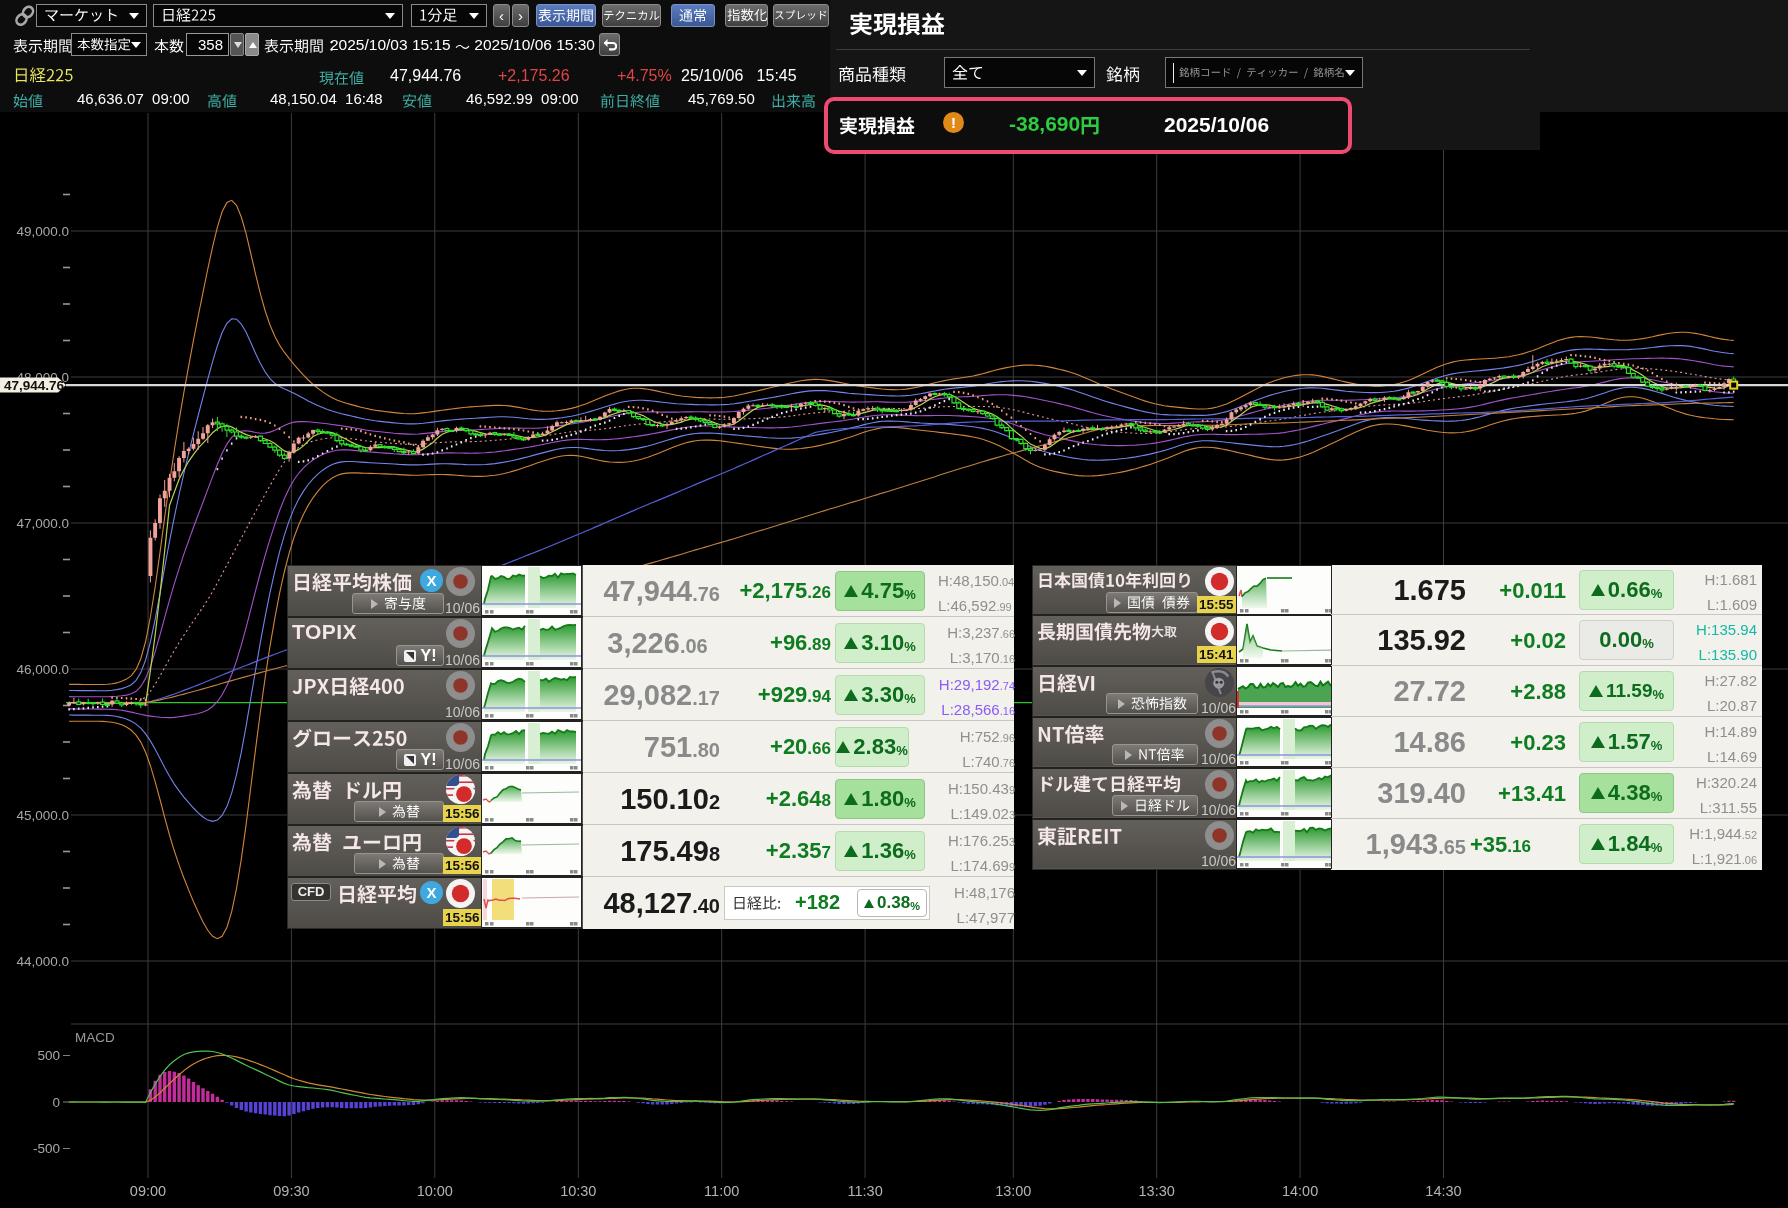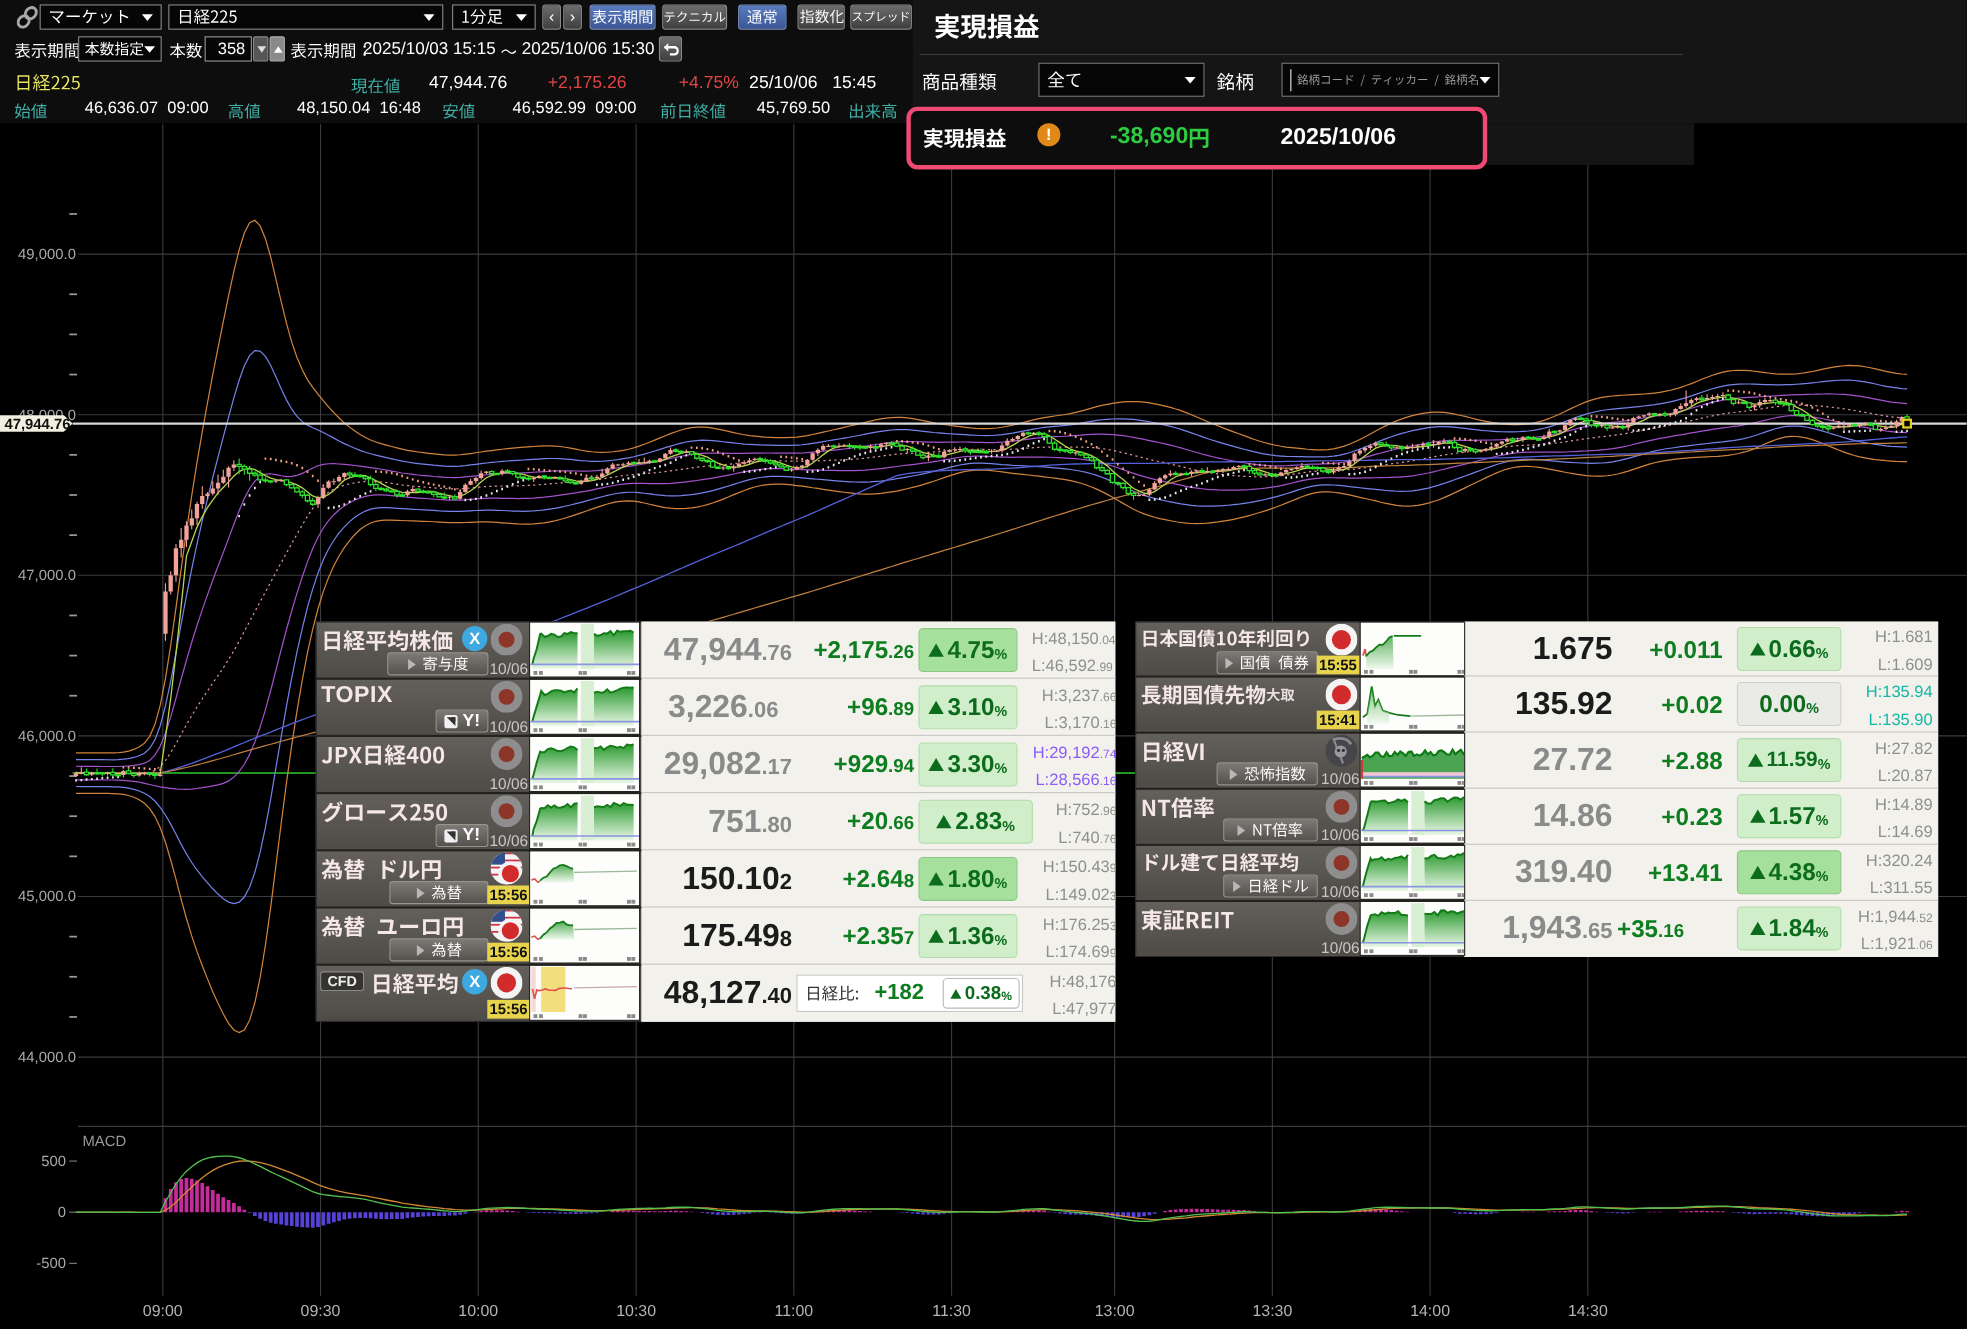--- a/index.html
+++ b/index.html
@@ -418,21 +418,21 @@
         <rect x="8" y="44" width="3.5" height="3.5"></rect>
         <rect x="44" y="44" width="3.5" height="3.5"></rect>
         <rect x="48" y="44" width="3.5" height="3.5"></rect>
         <rect x="88" y="44" width="3.5" height="3.5"></rect>
         <rect x="92" y="44" width="3.5" height="3.5"></rect>
       </g>
     </svg>
   </div>
 <div class="abs" style="position:absolute;left:595px;top:731px;width:125px;;text-align:right"><span style="color:#8a8a8a;font-size:29px;font-weight:bold">751<span style="font-size:20px">.80</span></span></div>
 <div class="abs" style="position:absolute;left:731px;top:734px;width:100px;;text-align:right;color:#0e7d20;font-size:22px;font-weight:bold">+20<span style="font-size:17px">.66</span></div>
-<div class="abs badge" style="position:absolute;left:835px;top:727px;width:104px;height:40px;;background:#cfeec9;border:1px solid #b2dcaa;font-size:22px"><span class="tri"></span>2.83<span style="font-size:13px;margin-top:6px">%</span></div>
+<div class="abs badge" style="position:absolute;left:835px;top:727px;width:74px;height:40px;;background:#cfeec9;border:1px solid #b2dcaa;font-size:22px"><span class="tri"></span>2.83<span style="font-size:13px;margin-top:6px">%</span></div>
 <div class="abs" style="position:absolute;left:938px;top:725px;width:77px;;text-align:right;color:#8f8f8f;font-size:15px;line-height:23px">H:752<span style="font-size:11px">.96</span><br>L:740<span style="font-size:11px">.76</span></div>
 <div class="abs" style="position:absolute;left:287px;top:772px;width:296px;height:2px;background:#22221f;"></div>
 <div class="abs" style="position:absolute;left:583px;top:772px;width:431px;height:1px;background:#c6c6c2;"></div>
 <div class="abs" style="position:absolute;left:288px;top:774px;width:294px;height:50px;background:linear-gradient(rgba(255,255,255,0.07),rgba(0,0,0,0.10));"></div>
 <div class="abs" style="position:absolute;left:292px;top:777px;"><svg class="t" width="110" height="28" viewBox="0 0 110 28" style="vertical-align:top">
       <path transform="translate(0,20.8)" fill="#f5e7e7" d="M12.3 -3.7C12.8 -2.8 13.3 -1.7 13.5 -0.9L15.3 -1.6C15.1 -2.3 14.5 -3.4 14.0 -4.2ZM6.3 -3.1C6.6 -1.8 6.8 -0.1 6.7 1.0L8.8 0.7C8.8 -0.4 8.6 -2.1 8.2 -3.4ZM9.3 -3.3C9.7 -2.2 10.2 -0.7 10.3 0.3L12.2 -0.2C12.1 -1.1 11.6 -2.6 11.1 -3.7ZM9.6 -17.0C9.3 -15.9 9.0 -14.8 8.5 -13.7H6.0L7.6 -14.4C7.2 -15.1 6.3 -16.2 5.6 -17.0L3.5 -16.2C4.1 -15.4 4.8 -14.5 5.1 -13.7H1.2V-11.6H7.5C5.9 -8.6 3.5 -6.0 0.3 -4.3C0.7 -3.8 1.3 -2.8 1.6 -2.3C2.3 -2.6 2.9 -3.0 3.5 -3.5C3.2 -2.0 2.5 -0.5 1.6 0.4L3.4 1.7C4.6 0.5 5.2 -1.4 5.6 -3.1L3.9 -3.7L4.7 -4.4H16.4C16.2 -1.9 15.9 -0.9 15.6 -0.5C15.4 -0.3 15.2 -0.3 14.8 -0.3C14.4 -0.3 13.6 -0.3 12.7 -0.4C13.1 0.2 13.4 1.1 13.4 1.8C14.4 1.8 15.4 1.8 15.9 1.7C16.6 1.7 17.1 1.5 17.6 1.0C18.2 0.3 18.6 -1.5 18.9 -5.5C18.9 -5.8 19.0 -6.4 19.0 -6.4H16.7C17.0 -7.5 17.3 -8.9 17.5 -10.1H15.4C15.7 -11.2 16.0 -12.5 16.2 -13.7H11.2C11.5 -14.6 11.8 -15.5 12.1 -16.4ZM6.8 -6.4C7.3 -6.9 7.7 -7.5 8.1 -8.0H14.9L14.6 -6.4ZM10.2 -11.6H13.6L13.2 -10.1H9.4C9.7 -10.6 9.9 -11.1 10.2 -11.6Z M25.6 -2.1H34.3V-0.9H25.6ZM25.6 -3.8V-5.0H34.3V-3.8ZM33.1 -17.0V-15.4H30.3V-13.6H33.1V-13.5C33.1 -13.2 33.1 -12.8 33.0 -12.5H30.0V-10.6H32.3C31.8 -9.7 30.9 -8.8 29.3 -8.2C29.7 -7.9 30.1 -7.4 30.5 -7.0H23.6C24.4 -7.6 25.0 -8.3 25.5 -9.0C26.3 -8.3 27.2 -7.6 27.7 -7.1L29.3 -8.7C28.7 -9.2 27.7 -9.9 26.8 -10.6H29.4V-12.5H26.7C26.7 -12.9 26.8 -13.2 26.8 -13.6H29.2V-15.4H26.8V-17.0H24.5V-15.4H21.6V-13.6H24.5C24.5 -13.2 24.4 -12.9 24.4 -12.5H21.0V-10.6H23.8C23.2 -9.5 22.3 -8.5 20.6 -7.6C21.1 -7.3 21.8 -6.5 22.1 -6.0C22.5 -6.2 22.9 -6.5 23.2 -6.7V1.8H25.6V1.1H34.3V1.7H36.7V-7.0H31.6C33.0 -7.8 33.9 -8.7 34.4 -9.7C35.3 -8.2 36.6 -6.9 38.1 -6.1C38.4 -6.7 39.1 -7.5 39.6 -7.9C38.2 -8.5 37.1 -9.4 36.3 -10.6H39.1V-12.5H35.3C35.4 -12.8 35.4 -13.2 35.4 -13.5V-13.6H38.4V-15.4H35.4V-17.0Z M63.6 -14.9 62.0 -14.2C62.7 -13.1 63.1 -12.3 63.7 -11.1L65.5 -11.9C65.0 -12.8 64.2 -14.0 63.6 -14.9ZM66.3 -16.0 64.6 -15.2C65.3 -14.2 65.8 -13.5 66.5 -12.2L68.1 -13.0C67.7 -13.9 66.8 -15.2 66.3 -16.0ZM55.7 -1.6C55.7 -0.8 55.6 0.4 55.5 1.2H58.6C58.5 0.3 58.4 -1.1 58.4 -1.6V-7.3C60.6 -6.6 63.6 -5.4 65.6 -4.3L66.8 -7.1C64.9 -8.0 61.1 -9.4 58.4 -10.2V-13.1C58.4 -14.0 58.5 -14.8 58.6 -15.5H55.5C55.6 -14.8 55.7 -13.8 55.7 -13.1C55.7 -11.4 55.7 -3.2 55.7 -1.6Z M80.1 -0.4 81.7 0.9C81.9 0.8 82.2 0.6 82.6 0.3C84.8 -0.8 87.7 -3.0 89.4 -5.1L87.8 -7.3C86.5 -5.4 84.5 -3.8 82.9 -3.1C82.9 -4.3 82.9 -12.0 82.9 -13.6C82.9 -14.5 83.0 -15.2 83.0 -15.3H80.1C80.1 -15.2 80.2 -14.5 80.2 -13.6C80.2 -12.0 80.2 -3.0 80.2 -1.9C80.2 -1.4 80.1 -0.8 80.1 -0.4ZM70.8 -0.7 73.2 0.9C74.9 -0.6 76.2 -2.6 76.8 -4.9C77.3 -6.9 77.4 -11.1 77.4 -13.5C77.4 -14.3 77.5 -15.2 77.5 -15.3H74.6C74.7 -14.8 74.8 -14.2 74.8 -13.4C74.8 -11.0 74.8 -7.2 74.2 -5.5C73.6 -3.8 72.6 -2.0 70.8 -0.7Z M106.1 -13.3V-8.3H101.1V-13.3ZM91.6 -15.7V1.8H94.0V-5.9H106.1V-1.1C106.1 -0.7 106.0 -0.6 105.6 -0.6C105.2 -0.6 103.9 -0.5 102.8 -0.6C103.1 0.0 103.5 1.1 103.6 1.8C105.4 1.8 106.6 1.7 107.5 1.3C108.3 0.9 108.6 0.3 108.6 -1.0V-15.7ZM94.0 -8.3V-13.3H98.7V-8.3Z"></path>
     </svg></div>
 <div class="rowbtn" style="position:absolute;left:354px;top:801px;width:90px;height:21px;">
     <span style="width:0;height:0;border-top:5px solid transparent;border-bottom:5px solid transparent;border-left:7px solid #b8b8b8;margin-right:6px"></span>
     <svg class="t" width="28" height="19" viewBox="0 0 28 19" style="vertical-align:top">

